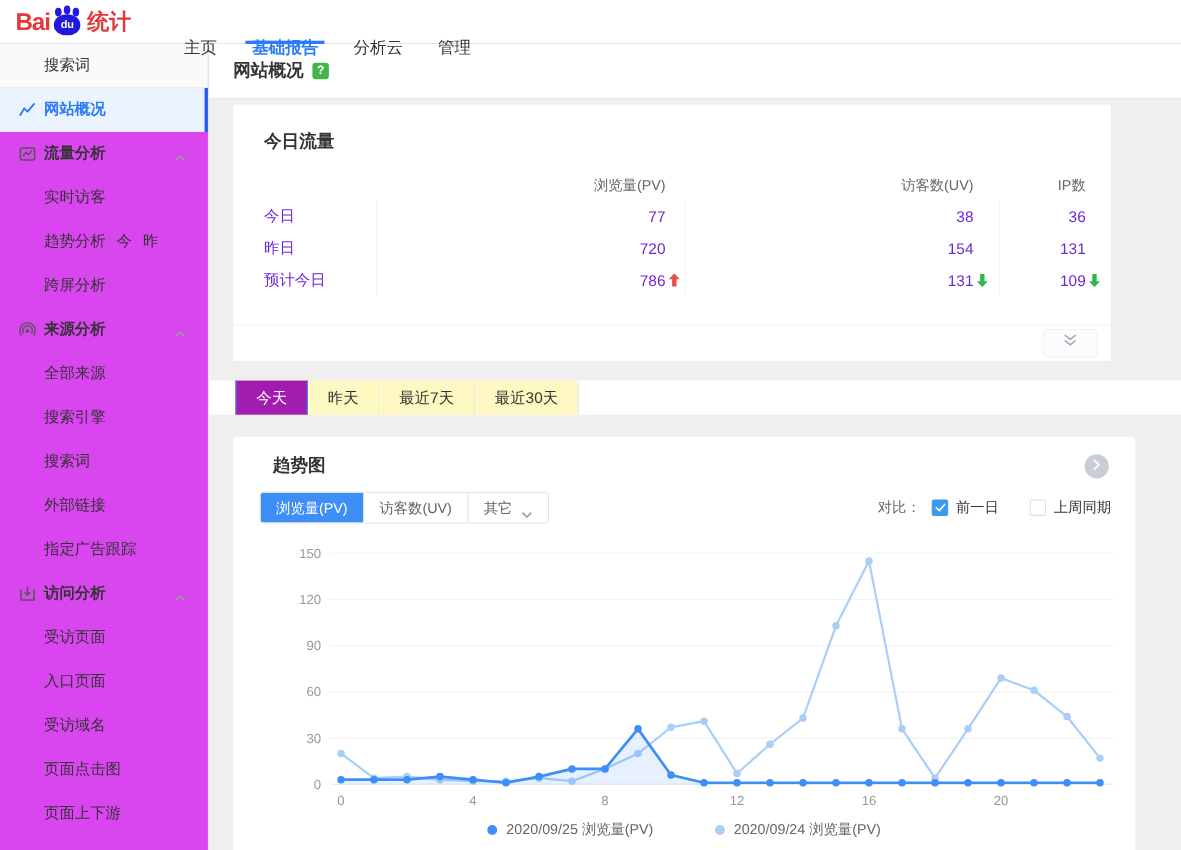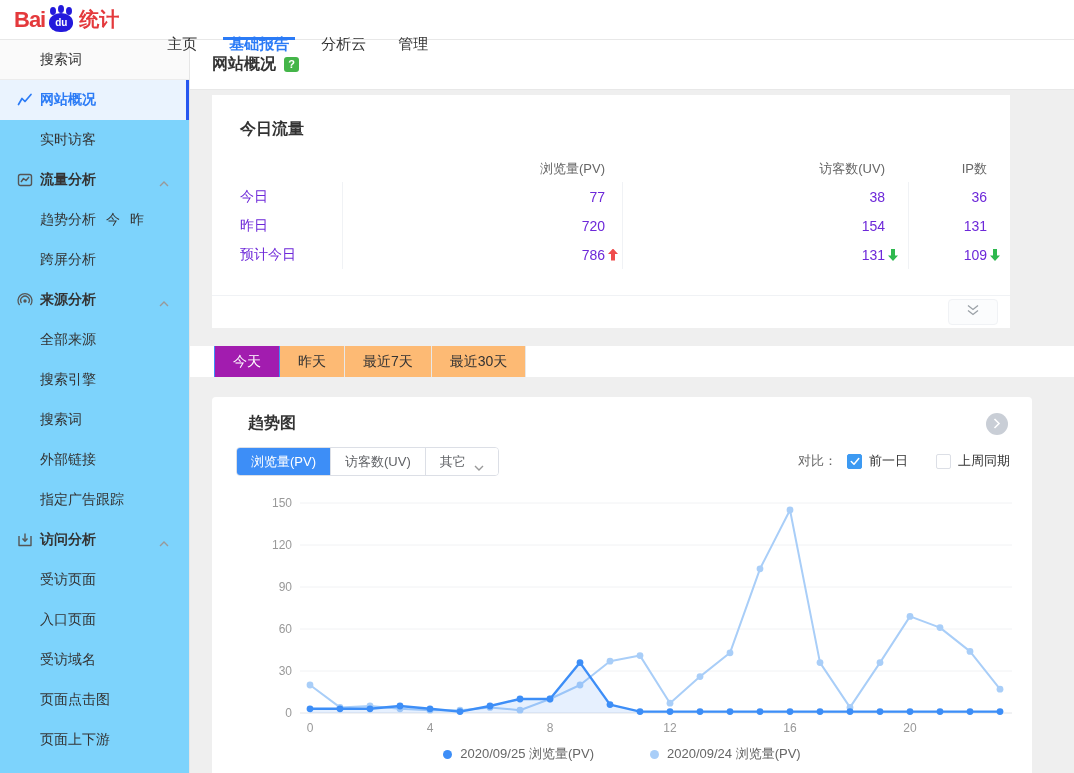--- a/index.html
+++ b/index.html
@@ -22,21 +22,21 @@
   .logo-tj { color:#e4393c; font-size:20px; font-weight:bold; margin-left:2px; }
   .nav-items { display:flex; margin-left:32px; height:40px; }
   .nav-item { position:relative; display:block; padding:0 16px; line-height:39px;
     font-size:15px; color:#333; text-decoration:none; cursor:pointer;margin-top:24px; }
   .nav-item.active { color:#2b7bf6; font-weight:bold; }
   .nav-item.active::after { content:""; position:absolute; left:10px; right:10px;
     bottom:0; height:3px; background:#2b7bf6; }
 
   
   .layout { display:flex; height:733px; }
-  .sidebar { width:190px; background:#7dd3fc; border-right:1px solid #e6e6e6; flex:none; }
+  .sidebar { width:190px; background:#d946ef; border-right:1px solid #e6e6e6; flex:none; }
   .side-item { position:relative; height:40px; display:flex; align-items:center;
     font-size:14px; cursor:pointer; }
   .side-item .side-label { margin-left:40px; }
   .side-item.group .side-label { font-weight:bold; }
   .side-item .side-icon { position:absolute; left:17px; top:12px; width:16px;
     height:16px; color:#555; }
   .side-item.first { background:#fafafa; border-bottom:1px solid #ececec; }
   .side-item.active { background:#eaf3fe; color:#2b7bf6; }
   .side-item.active .side-label { font-weight:bold; }
   .side-item.active .side-icon { color:#2b7bf6; }
@@ -76,21 +76,21 @@
   .card-footer { position:absolute; left:0; right:0; bottom:0; height:33px;
     border-top:1px solid #f0f2f5; }
   .expand-btn { position:absolute; right:12px; top:3px; width:50px; height:26px;
     background:#fbfcfd; border:1px solid #f0f2f5; border-radius:4px;
     display:flex; align-items:center; justify-content:center; cursor:pointer; color:#9aa0a6; }
 
   
   .range-strip { margin-top:18px; height:31px; background:#fff; display:flex;
     padding-left:24px; }
   .range-tab { height:31px; line-height:31px; padding:0 18px; font-size:14px;
-    color:#333; background:#fdba74; border-right:1px solid #e8e8e8; cursor:pointer; }
+    color:#333; background:#fef9c3; border-right:1px solid #e8e8e8; cursor:pointer; }
   .range-tab:first-child { border-left:1px solid #e8e8e8; }
   .range-tab.active { background:#a21caf; color:#fff; border-color:#3d8ef7; }
 
   
   .trend-card { margin:20px 0 0 22px; width:820px; height:376px; background:#fff;
     border-radius:4px 4px 0 0; position:relative; overflow:hidden; }
   .trend-title { position:absolute; left:36px; top:16px; font-size:16px; font-weight:bold; }
   .next-btn { position:absolute; right:24px; top:16px; width:22px; height:22px;
     border-radius:50%; background:#c9ced6; display:flex; align-items:center;
     justify-content:center; cursor:pointer; color:#fff; }
@@ -143,36 +143,36 @@
       <span class="side-label">搜索词</span>
     </div>
     <div class="side-item top active">
       <span class="side-icon">
         <svg width="16" height="16" viewBox="0 0 16 16">
             <polyline points="1.5,12.5 5,6.5 8,9.5 14,2.5" fill="none" stroke="currentColor" stroke-width="1.7" stroke-linejoin="round" stroke-linecap="round"></polyline>
           </svg>
       </span>
       <span class="side-label">网站概况</span>
     </div>
-    <div class="side-item sub">
-      <span class="side-label">实时访客</span>
-    </div>
     <div class="side-item group">
       <span class="side-icon">
         <svg width="16" height="16" viewBox="0 0 16 16">
             <rect x="1.5" y="2.5" width="13" height="11" rx="2" fill="none" stroke="currentColor" stroke-width="1.4"></rect>
             <polyline points="4,10 6.5,6.5 9,8.5 12,5" fill="none" stroke="currentColor" stroke-width="1.4" stroke-linejoin="round"></polyline>
           </svg>
       </span>
       <span class="side-label">流量分析</span>
       <span class="side-caret">
         <svg width="10" height="8" viewBox="0 0 10 8">
             <polyline points="1,6 5,2 9,6" fill="none" stroke="currentColor" stroke-width="1.4"></polyline>
           </svg>
       </span>
+    </div>
+    <div class="side-item sub">
+      <span class="side-label">实时访客</span>
     </div>
     <div class="side-item sub">
       <span class="side-label">趋势分析</span>
       <span class="side-suffix">今</span>
       <span class="side-suffix">昨</span>
     </div>
     <div class="side-item sub">
       <span class="side-label">跨屏分析</span>
     </div>
     <div class="side-item group">

